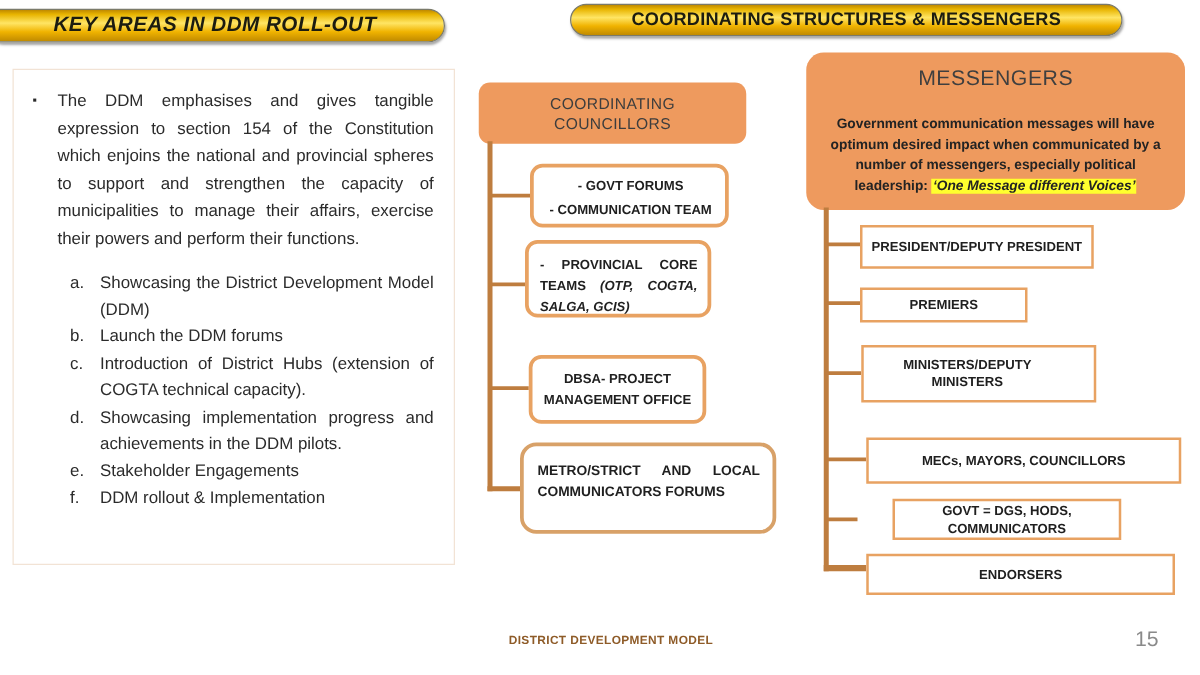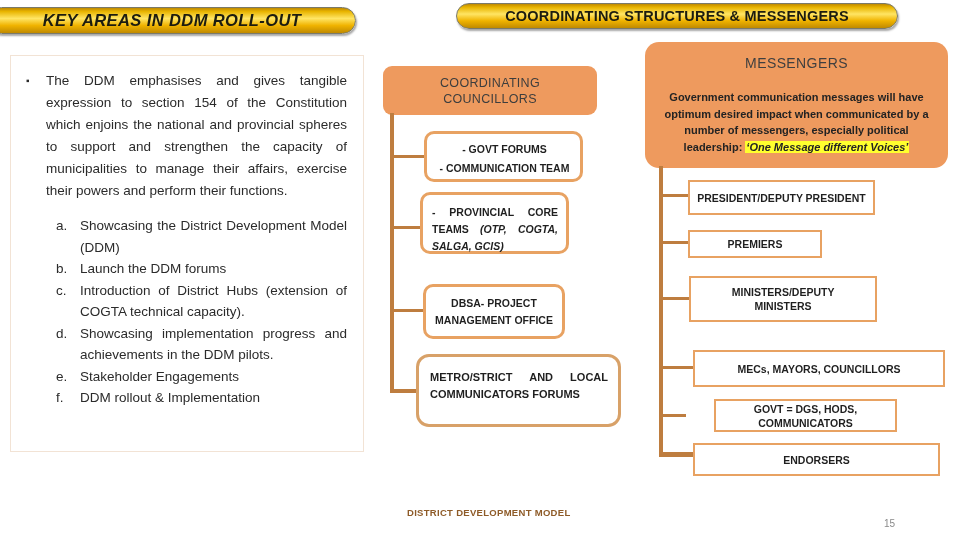--- a/index.html
+++ b/index.html
@@ -56,28 +56,28 @@
   
   .coord-head{left:383px;top:66px;width:214px;height:49px;font-size:12.5px;letter-spacing:.3px;line-height:16px;}
   .m-b1{left:424px;top:131px;width:159px;height:51px;font-size:10.5px;line-height:19px;padding:6px 6px 4px 8px;}
   .m-b2{left:420px;top:192px;width:149px;height:62px;font-size:10.5px;line-height:17px;padding:9px 8px 6px 9px;text-align:justify;}
   .m-b3{left:423px;top:284px;width:142px;height:55px;font-size:10.5px;line-height:17px;display:flex;align-items:center;justify-content:center;text-align:center;padding:2px 6px;}
   .m-b4{left:416px;top:354px;width:205px;height:73px;border-width:3.5px;border-color:var(--tan-border);border-radius:13px;font-size:11px;line-height:17px;padding:12px 10px 6px 11px;text-align:justify;}
   .it{font-style:italic;}
 
   
   .mess-head{left:645px;top:42px;width:303px;height:126px;border-radius:14px;padding:5px 9px;box-sizing:border-box;}
-  .mess-title{font-size:14px;font-weight:normal;color:#3f3f3f;letter-spacing:.4px;margin-bottom:18px;}
+  .mess-title{font-size:17px;font-weight:normal;color:#3f3f3f;letter-spacing:.4px;margin-bottom:18px;}
   .mess-para{font-size:11px;font-weight:bold;line-height:16.5px;color:#232323;text-align:center;}
   .hl{background:var(--highlight);font-style:italic;padding:0 1px;}
   .r-node{display:flex;align-items:center;justify-content:center;text-align:center;font-size:10.5px;line-height:14px;border-width:2.5px;border-radius:0;}
 
   
   .footer-label{left:395px;top:507px;font-size:9.5px;font-weight:bold;color:var(--footer-brown);letter-spacing:.3px;padding-left:12px;}
-  .page-num{left:884px;top:502px;font-size:10px;color:var(--page-gray);margin-top:16px;}
+  .page-num{left:908px;top:502px;font-size:17px;color:var(--page-gray);}
 </style>
 </head>
 <body>
 
 <div class="slide" style="position:absolute;inset:0;">
 
   <div class="capsule left-title">
     <span>KEY AREAS IN DDM ROLL-OUT</span>
   </div>
   <div class="capsule right-title">
@@ -159,21 +159,21 @@
   <div class="hline" style="left:662px;top:366px;width:31px;height:3px;"></div>
   <div class="hline" style="left:662px;top:414px;width:24px;height:3px;"></div>
   <div class="hline" style="left:659px;top:452px;width:34px;height:5px;"></div>
 
   <div class="node r-node" style="left:688px;top:180px;width:187px;height:35px;">
     <span>PRESIDENT/DEPUTY PRESIDENT</span>
   </div>
   <div class="node r-node" style="left:688px;top:230px;width:134px;height:28px;">
     <span>PREMIERS</span>
   </div>
-  <div class="node r-node" style="left:689px;top:276px;width:188px;height:46px;padding:0 50px;">
+  <div class="node r-node" style="left:689px;top:276px;width:188px;height:46px;padding:0 50px;justify-content:flex-end;">
     <span>MINISTERS/DEPUTY MINISTERS</span>
   </div>
   <div class="node r-node" style="left:693px;top:350px;width:252px;height:37px;">
     <span>MECs, MAYORS, COUNCILLORS</span>
   </div>
   <div class="node r-node" style="left:686px;top:399px;width:183px;height:33px;padding:0 30px;margin-left:28px;">
     <span>GOVT = DGS, HODS, COMMUNICATORS</span>
   </div>
   <div class="node r-node" style="left:693px;top:443px;width:247px;height:33px;">
     <span>ENDORSERS</span>

